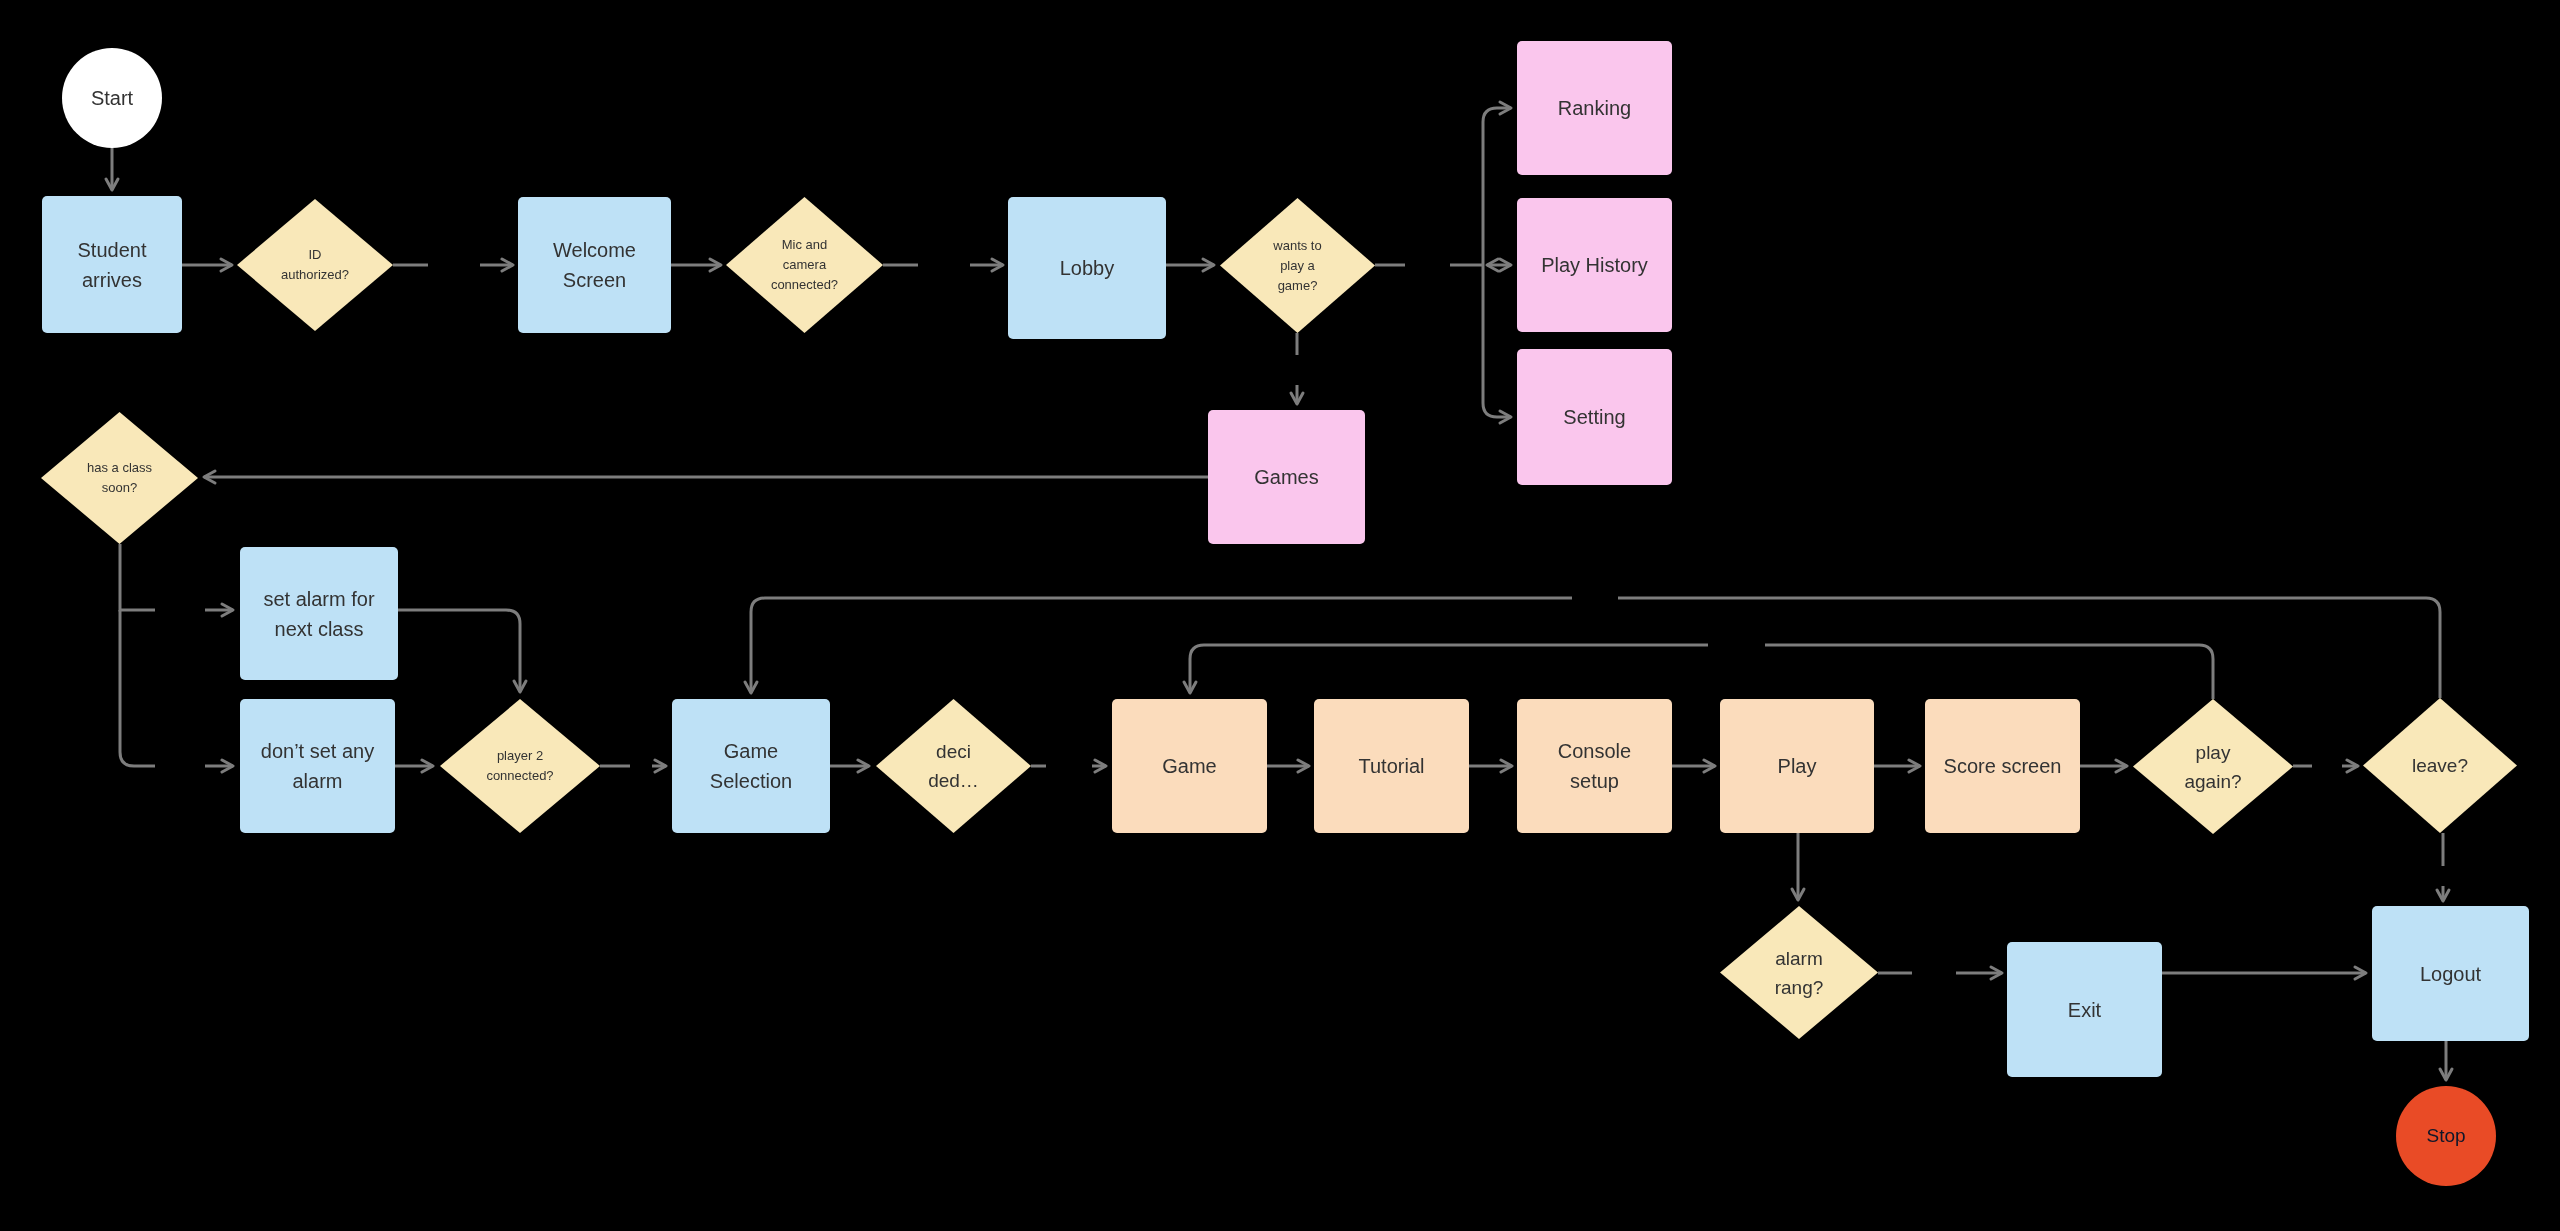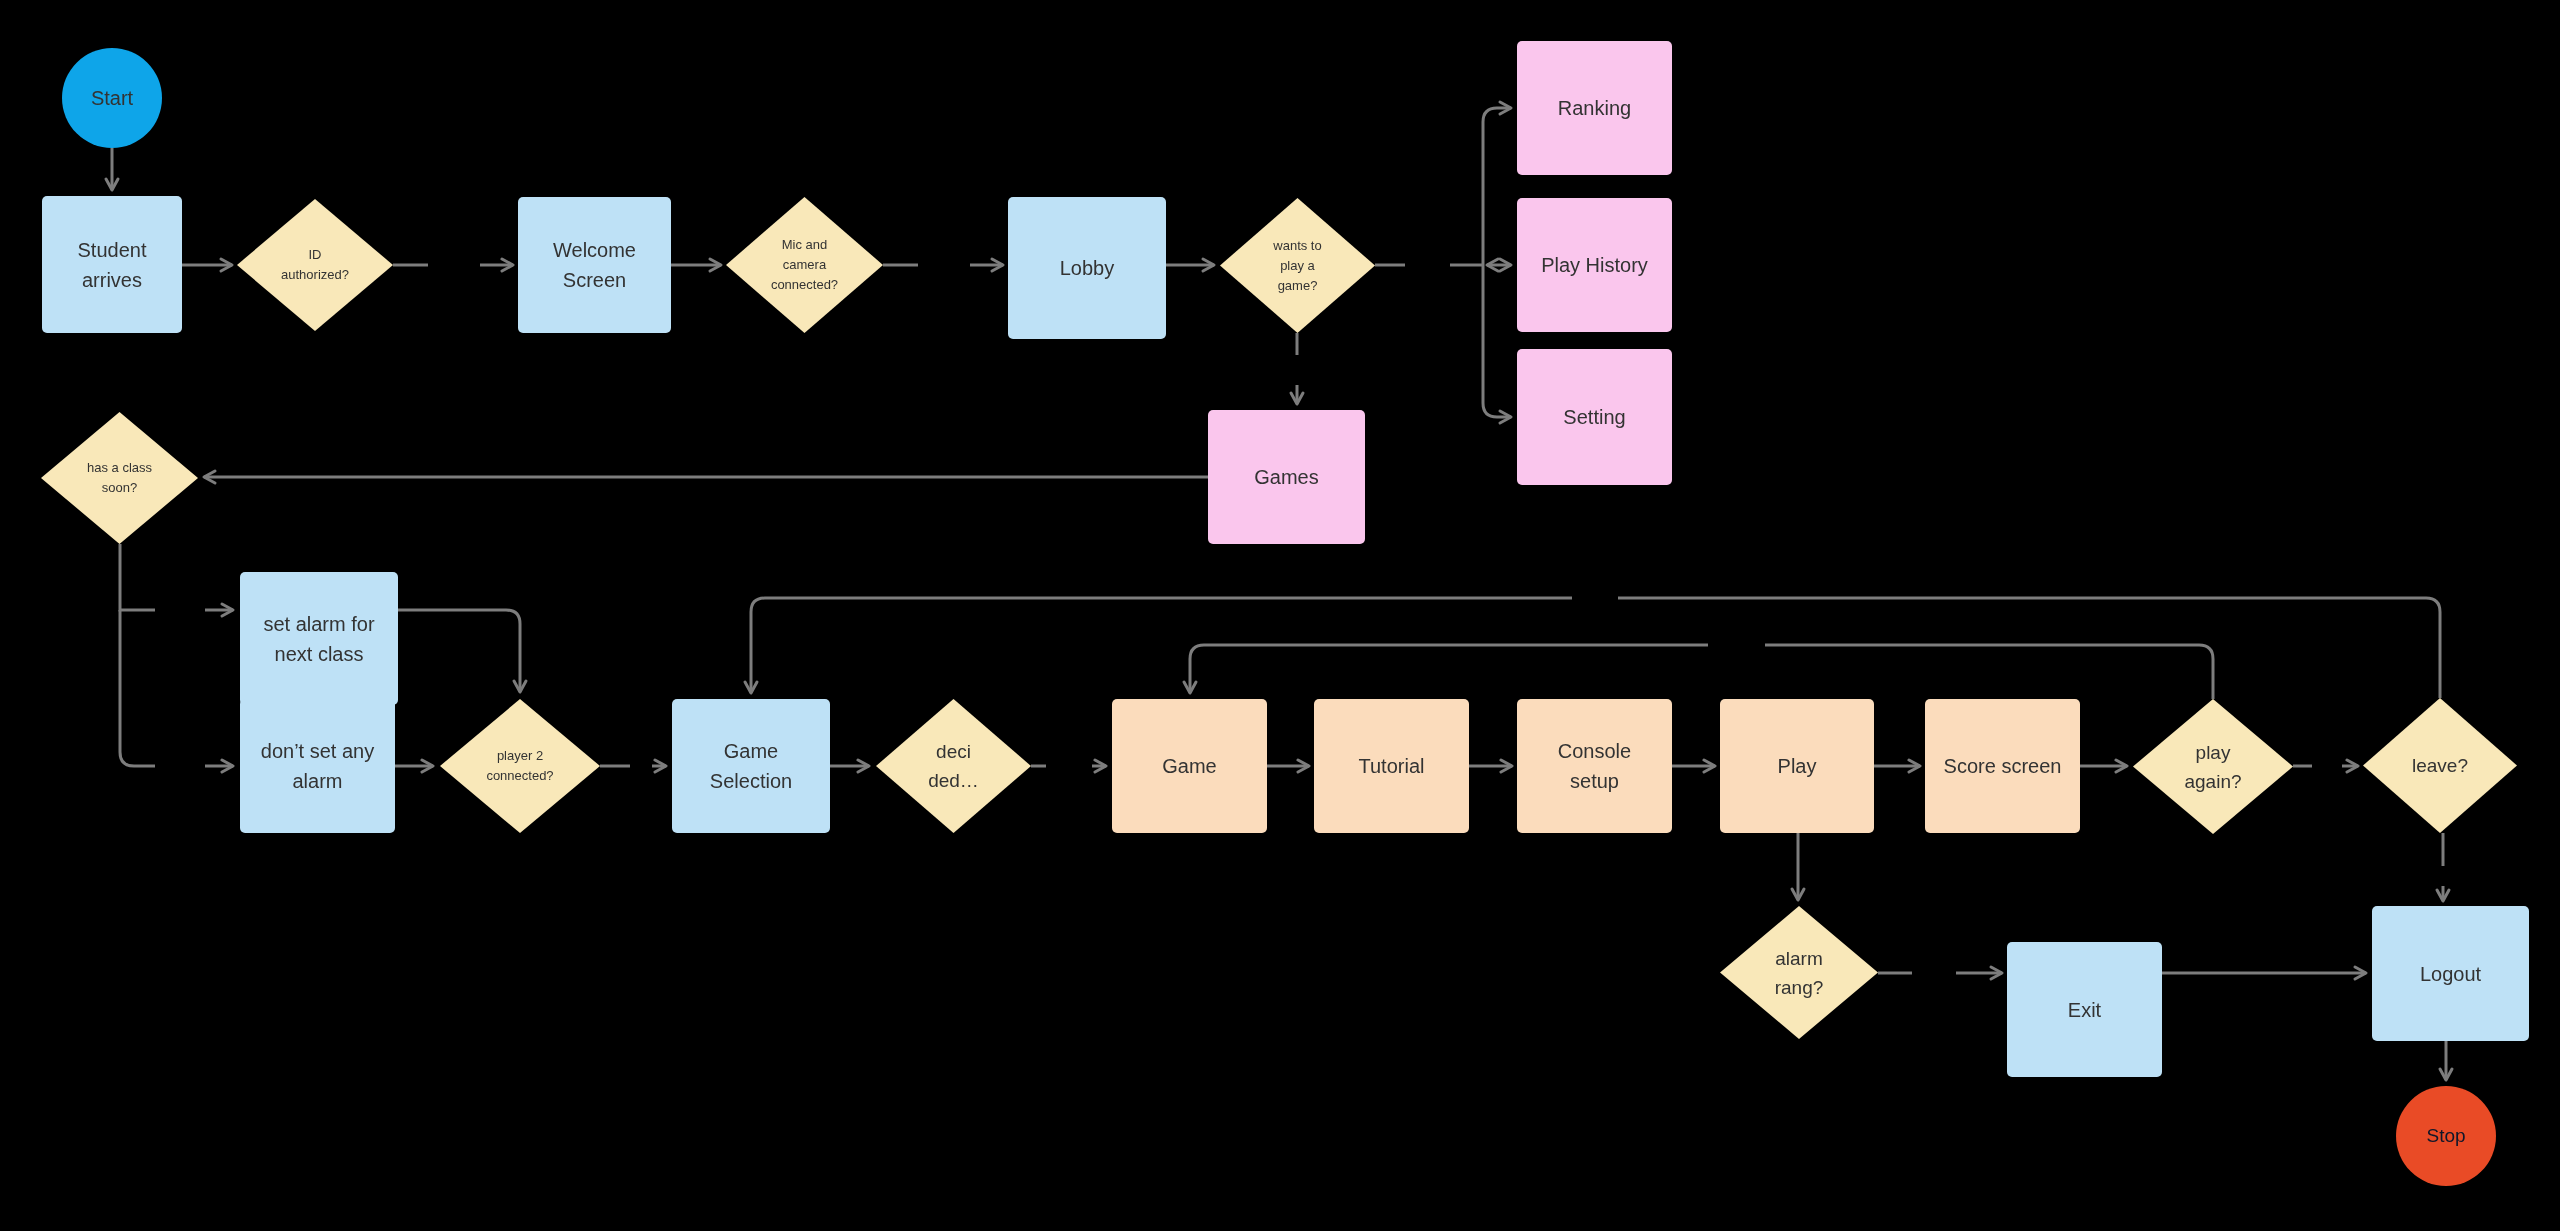--- a/index.html
+++ b/index.html
@@ -10,21 +10,21 @@
   .edges{position:absolute;left:0;top:0;width:2560px;height:1231px;}
   .node{
     position:absolute;display:flex;align-items:center;justify-content:center;
     text-align:center;box-sizing:border-box;color:#333333;
   }
   .rect{background:#BEE1F6;border-radius:5px;}
   .rect.pink{background:#FAC6ED;}
   .rect.peach{background:#FBDCBC;}
   .rect .lbl{font-size:20px;line-height:30px;}
   .terminal{border-radius:50%;}
-  .terminal.start{background:#0ea5e9;}
+  .terminal.start{background:#ffffff;}
   .terminal.stop{background:#E94B26;}
   .terminal .lbl{font-size:20px;line-height:24px;}
   .terminal.stop .lbl{color:#0f172a;font-size:19px;}
   .diamond{
     background:#F9E8B9;
     clip-path:polygon(50% 0%, 100% 50%, 50% 100%, 0% 50%);
   }
   .diamond.sm .lbl{font-size:13px;line-height:20px;}
   .diamond.lg .lbl{font-size:19px;line-height:29px;}
   .lbl{display:inline-block;}
@@ -122,21 +122,21 @@
   </div>
 
   <div class="node rect pink" style="left:1208px;top:410px;width:157px;height:134px;">
     <span class="lbl">Games</span>
   </div>
 
   <div class="node diamond sm" style="left:41px;top:412px;width:157px;height:132px;">
     <span class="lbl" style="max-width:78px;">has a class soon?</span>
   </div>
 
-  <div class="node rect" style="left:240px;top:572px;width:158px;height:133px;">
+  <div class="node rect" style="left:240px;top:547px;width:158px;height:133px;">
     <span class="lbl" style="max-width:125px;">set alarm for next class</span>
   </div>
 
   <div class="node rect" style="left:240px;top:699px;width:155px;height:134px;">
     <span class="lbl" style="max-width:125px;">don’t set any alarm</span>
   </div>
 
   <div class="node diamond sm" style="left:440px;top:699px;width:160px;height:134px;">
     <span class="lbl" style="max-width:80px;">player 2 connected?</span>
   </div>

